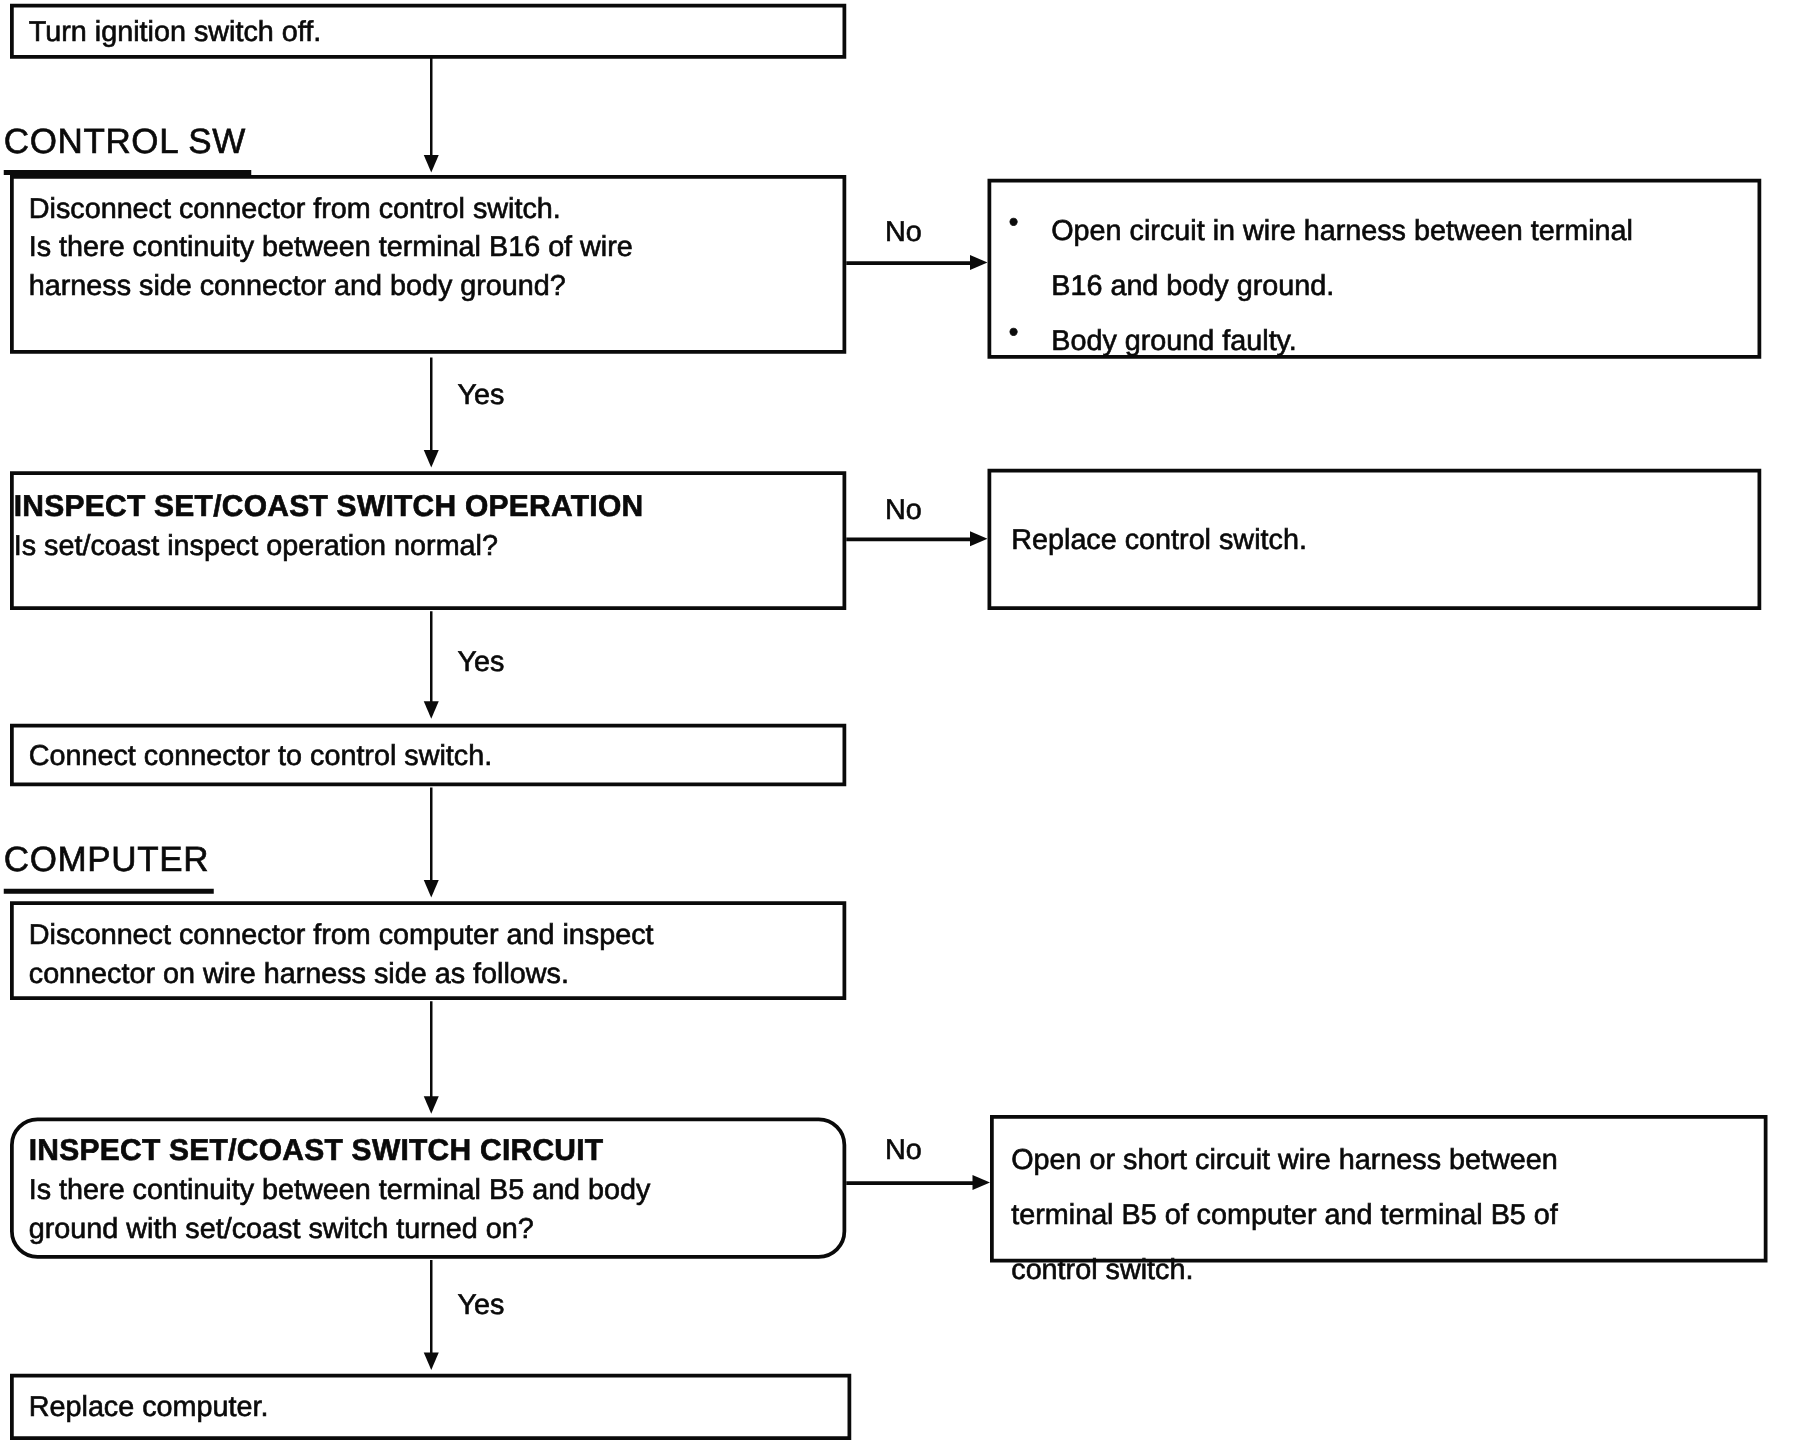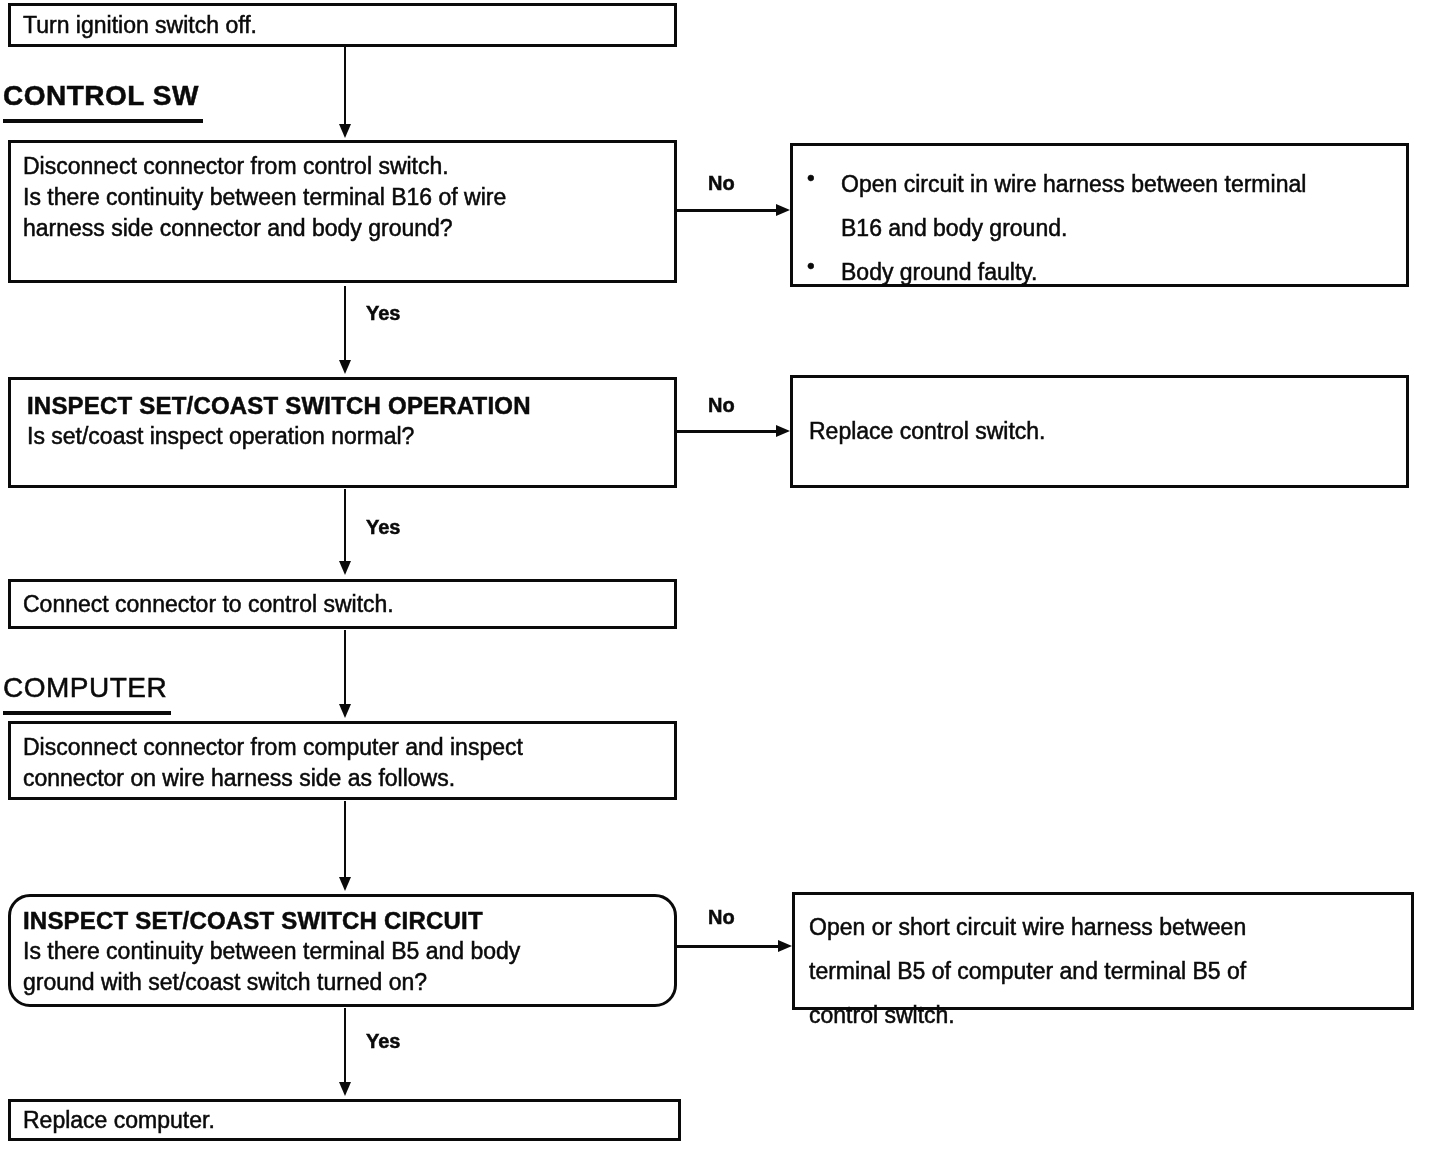--- a/index.html
+++ b/index.html
@@ -43,38 +43,38 @@
     border-left:6px solid transparent;
     border-right:6px solid transparent;
     border-top:14px solid var(--ink);
   }
   .ah-right{
     position:absolute;width:0;height:0;
     border-top:6px solid transparent;
     border-bottom:6px solid transparent;
     border-left:14px solid var(--ink);
   }
-  .lbl{position:absolute;font-size:20px;font-weight:700;}
+  .lbl{position:absolute;font-size:23px;font-weight:400;}
   .brow{display:flex;align-items:flex-start;}
   .bullet{width:34px;flex:0 0 34px;font-size:22px;line-height:31px;}
   .btext{width:500px;font-size:23px;line-height:44px;}
 </style>
 </head>
 <body>
 
 <div id="canvas">
 
   <div class="box flexc" style="left:8px;top:3px;width:669px;height:44px;padding:0 12px;">
     <div class="txt">Turn ignition switch off.</div>
   </div>
 
   <div class="vline" style="left:344px;top:46px;height:80px;"></div>
   <div class="ah-down" style="left:339px;top:124px;"></div>
 
-  <div class="heading" style="left:3px;top:80px;font-weight:bold;">CONTROL SW</div>
+  <div class="heading" style="left:3px;top:97px;">CONTROL SW</div>
 
   <div class="box" style="left:8px;top:140px;width:669px;height:143px;padding:8px 12px 0 12px;">
     <div class="inner">
       <div class="txt">Disconnect connector from control switch.</div>
       <div class="txt">Is there continuity between terminal B16 of wire harness side connector and body ground?</div>
     </div>
   </div>
 
   <div class="lbl" style="left:708px;top:172px;">No</div>
   <div class="hline" style="left:677px;top:209px;width:100px;"></div>
@@ -88,21 +88,21 @@
     <div class="brow">
       <span class="bullet">•</span>
       <span class="btext">Body ground faulty.</span>
     </div>
   </div>
 
   <div class="lbl" style="left:366px;top:302px;">Yes</div>
   <div class="vline" style="left:344px;top:286px;height:76px;"></div>
   <div class="ah-down" style="left:339px;top:360px;"></div>
 
-  <div class="box" style="left:8px;top:377px;width:669px;height:111px;padding:10px 12px 0 16px;">
+  <div class="box" style="left:8px;top:377px;width:669px;height:111px;padding:10px 12px 0 0;">
     <div class="inner">
       <div class="ttl">INSPECT SET/COAST SWITCH OPERATION</div>
       <div class="txt">Is set/coast inspect operation normal?</div>
     </div>
   </div>
 
   <div class="lbl" style="left:708px;top:394px;">No</div>
   <div class="hline" style="left:677px;top:430px;width:100px;"></div>
   <div class="ah-right" style="left:776px;top:425px;"></div>
 
@@ -144,17 +144,17 @@
   <div class="ah-right" style="left:778px;top:940px;"></div>
 
   <div class="box" style="left:792px;top:892px;width:622px;height:118px;padding:10px 16px 0 14px;">
     <div class="btext">Open or short circuit wire harness between terminal B5 of computer and terminal B5 of control switch.</div>
   </div>
 
   <div class="lbl" style="left:366px;top:1030px;">Yes</div>
   <div class="vline" style="left:344px;top:1008px;height:76px;"></div>
   <div class="ah-down" style="left:339px;top:1082px;"></div>
 
-  <div class="box flexc" style="left:8px;top:1099px;width:673px;height:42px;padding:0 12px;">
+  <div class="box flexc" style="left:8px;top:1099px;width:673px;height:53px;padding:0 12px;">
     <div class="txt">Replace computer.</div>
   </div>
 
 </div>
 
 </body></html>

